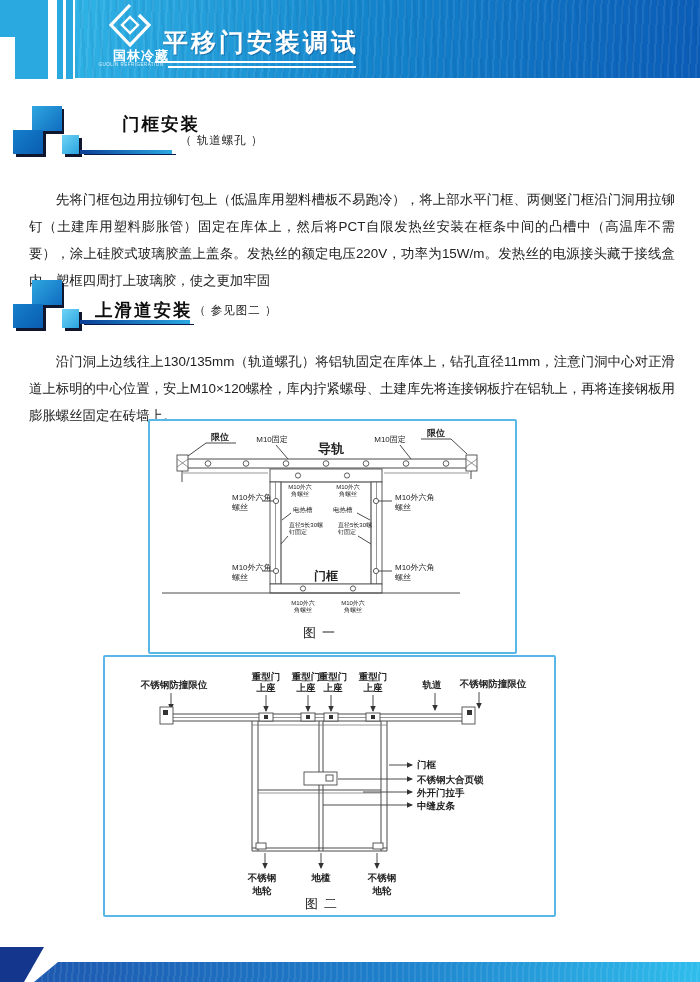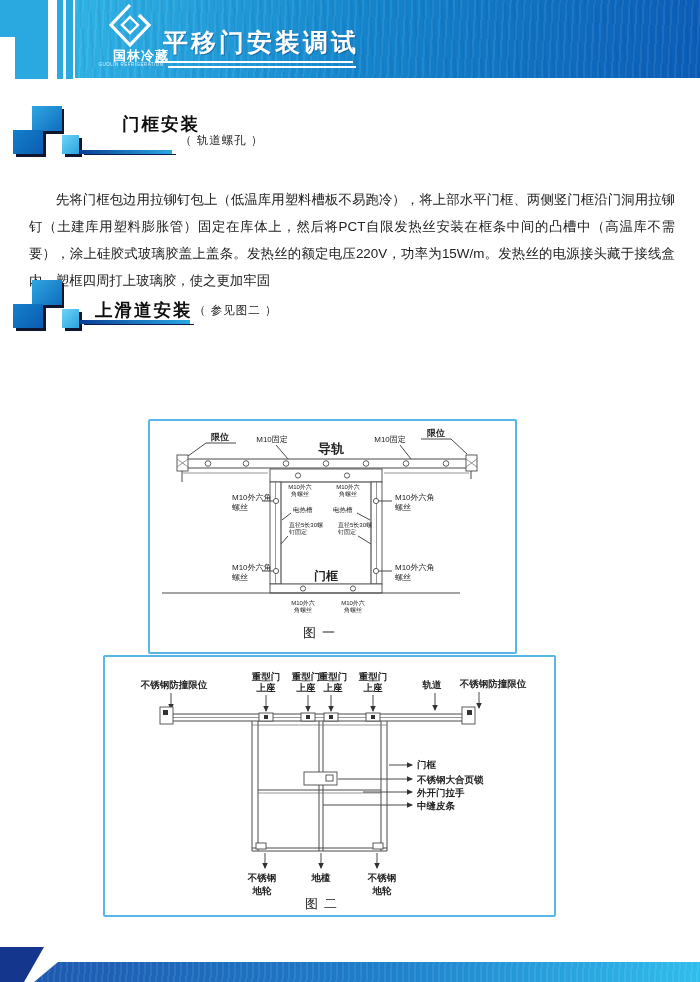--- a/index.html
+++ b/index.html
@@ -101,20 +101,21 @@
     <div class="icon-sq sq-shadow" style="left:52px;top:32px;width:17px;height:19px;"></div>
     <div class="icon-sq sq-a" style="left:19px;top:0;width:30px;height:25px;"></div>
     <div class="icon-sq sq-b" style="left:0;top:24px;width:30px;height:24px;"></div>
     <div class="icon-sq sq-c" style="left:49px;top:29px;width:17px;height:19px;"></div>
   </div>
   <div class="abs sec-title" style="left:95px;top:298px;">上滑道安装</div>
   <div class="abs sec-ref" style="left:182px;top:303px;margin-left:12px;">（ 参见图二 ）</div>
   <div class="abs sec-ul" style="left:80px;top:320px;width:110px;"></div>
   <div class="abs sec-ul-sh" style="left:84px;top:323.5px;width:110px;"></div>
 
+  <p class="abs para" style="top:335px;">沿门洞上边线往上130/135mm（轨道螺孔）将铝轨固定在库体上，钻孔直径11mm，注意门洞中心对正滑道上标明的中心位置，安上M10×120螺栓，库内拧紧螺母、土建库先将连接钢板拧在铝轨上，再将连接钢板用膨胀螺丝固定在砖墙上。</p>
 
   <div class="abs figbox" style="left:148px;top:419px;width:365px;height:231px;">
     <svg width="365" height="231" viewBox="0 0 365 231">
 
       <text x="70" y="19" font-size="9" font-weight="bold" text-anchor="middle">限位</text>
       <polyline class="dl" points="86,22 56,22 38,35"></polyline>
       <text x="286" y="15" font-size="9" font-weight="bold" text-anchor="middle">限位</text>
       <polyline class="dl" points="271,18 301,18 317,33"></polyline>
 
       <text x="122" y="21" font-size="8" text-anchor="middle">M10固定</text>

